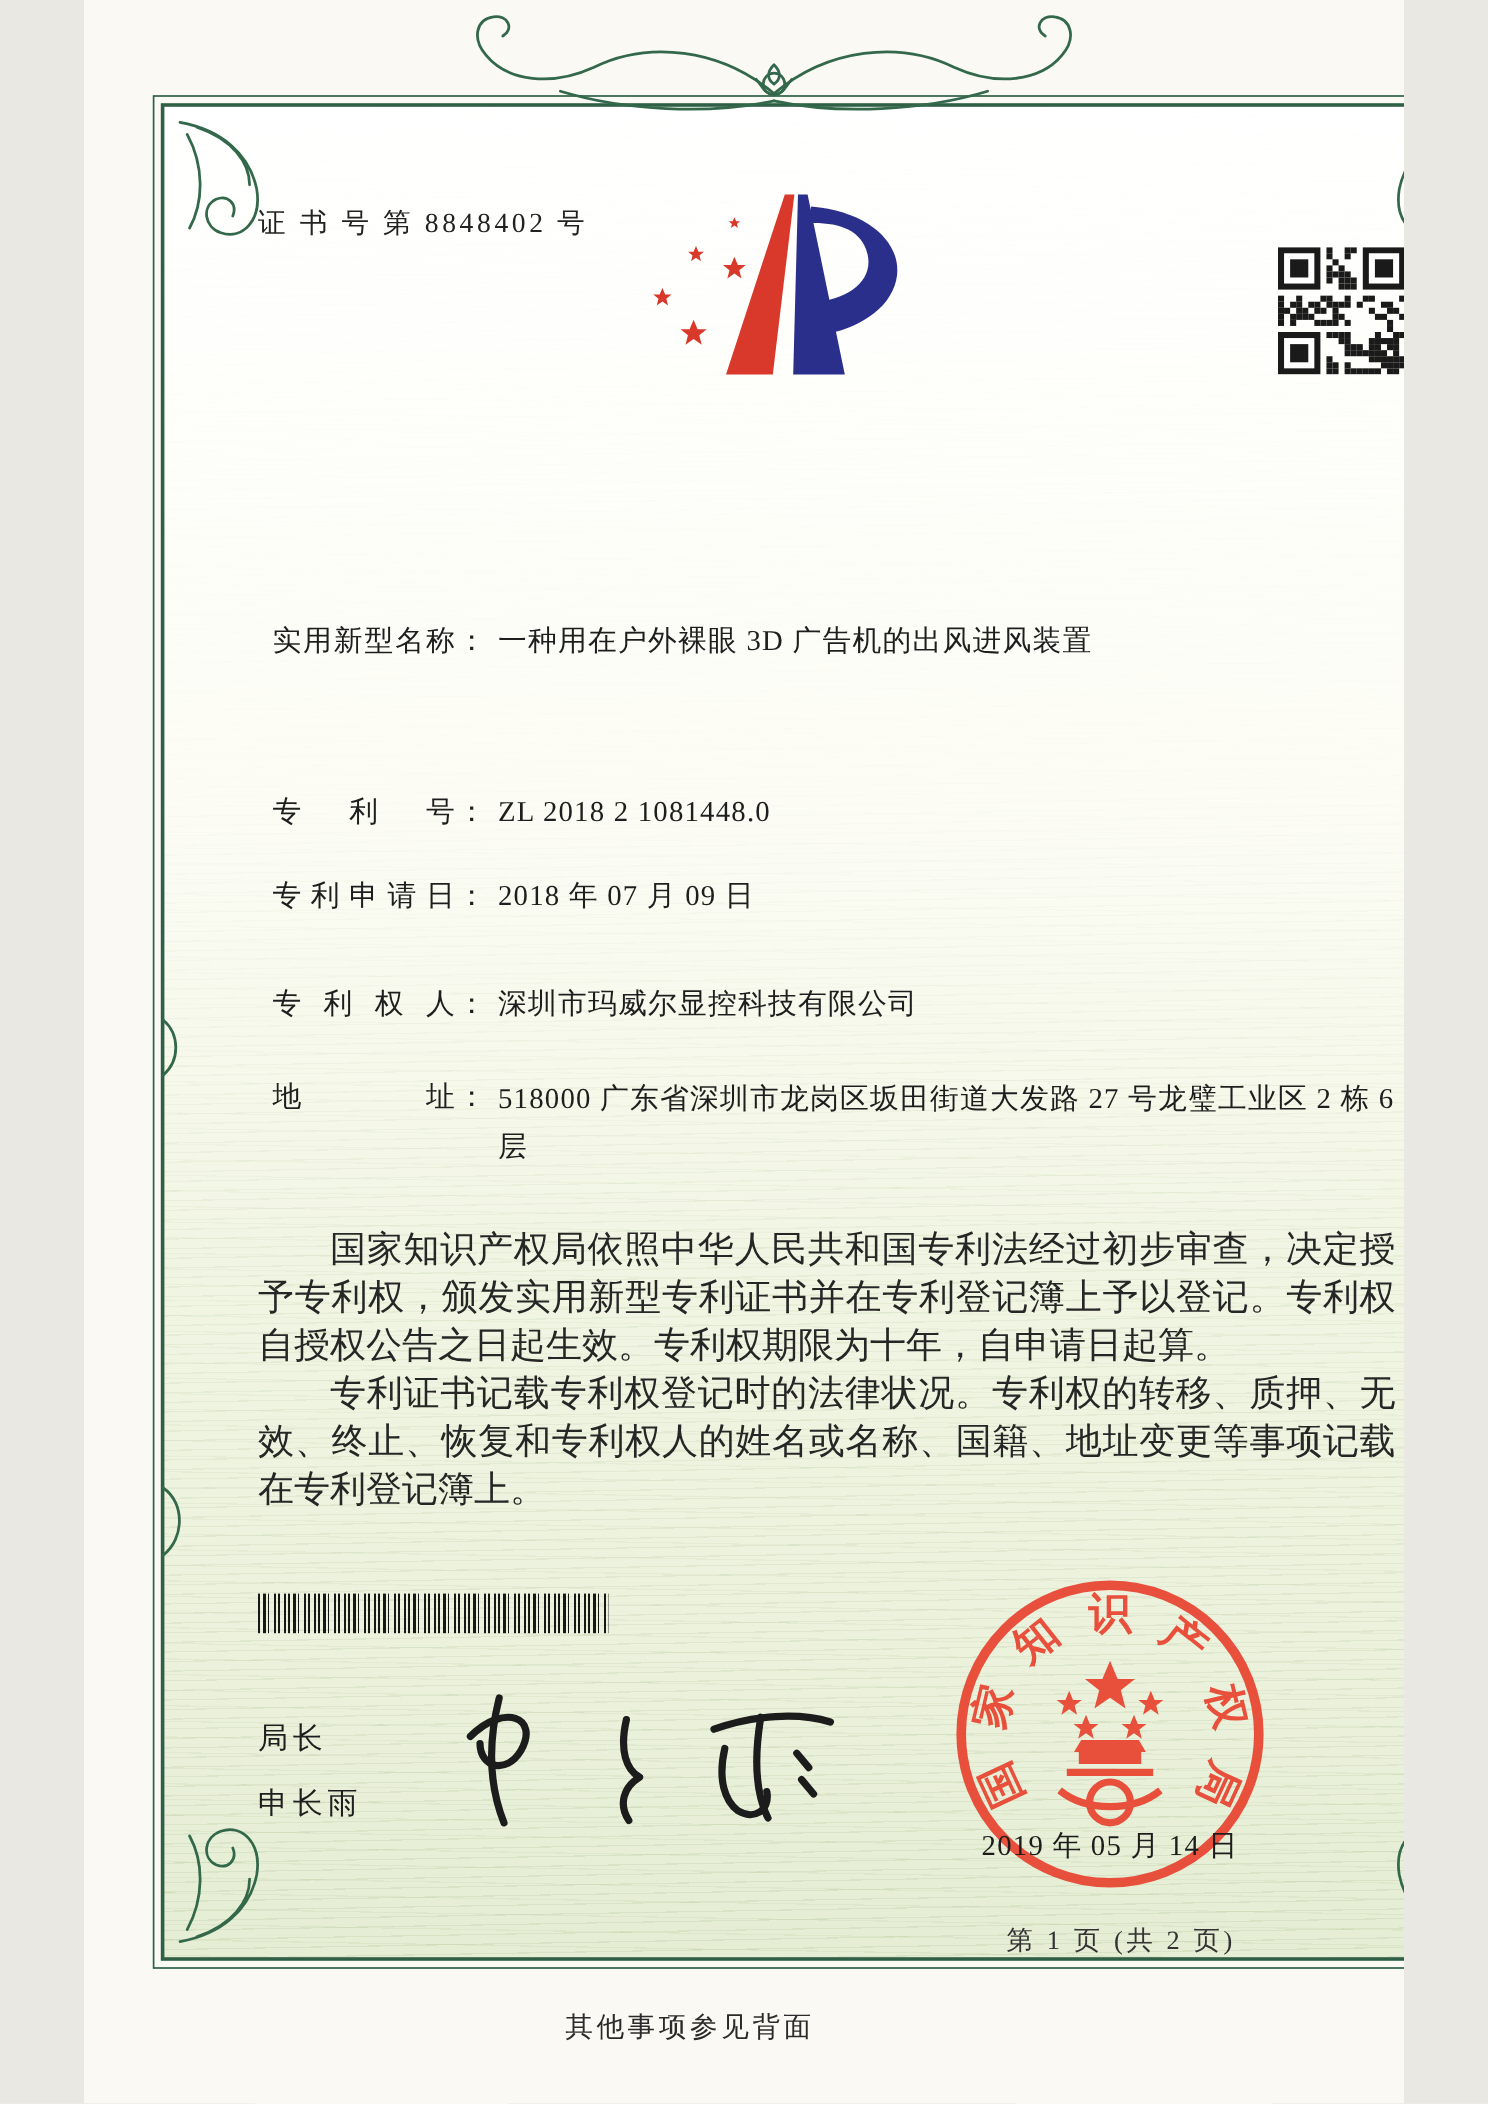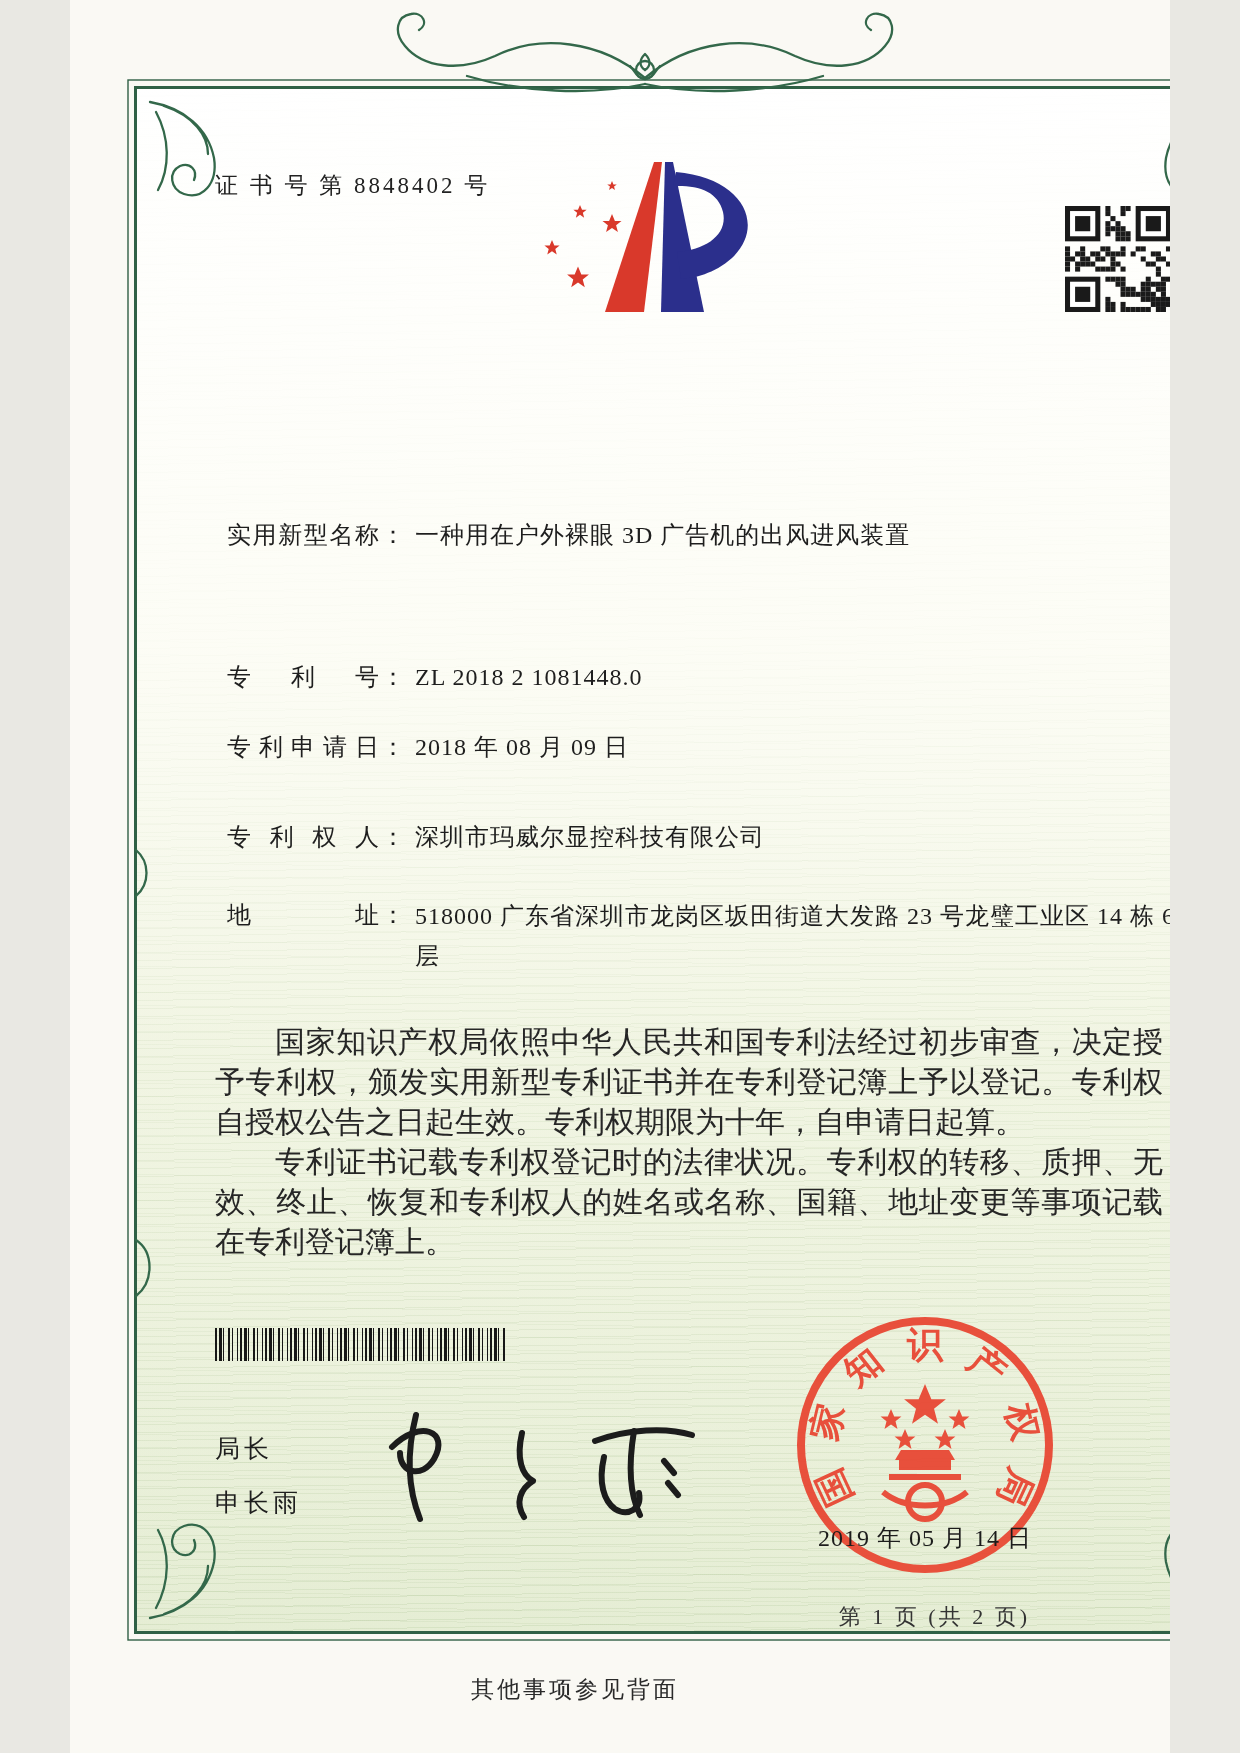--- a/index.html
+++ b/index.html
@@ -255,29 +255,29 @@
   <div class="frow" style="top:516px;">
     <span class="lbl">实用新型名称</span><span class="colon">：</span>
     <span class="val">一种用在户外裸眼 3D 广告机的出风进风装置</span>
   </div>
   <div class="frow" style="top:658px;">
     <span class="lbl">专利号</span><span class="colon">：</span>
     <span class="val">ZL 2018 2 1081448.0</span>
   </div>
   <div class="frow" style="top:728px;">
     <span class="lbl">专利申请日</span><span class="colon">：</span>
-    <span class="val">2018 年 08 月 09 日</span>
+    <span class="val">2018 年 07 月 09 日</span>
   </div>
   <div class="frow" style="top:818px;">
     <span class="lbl">专利权人</span><span class="colon">：</span>
     <span class="val">深圳市玛威尔显控科技有限公司</span>
   </div>
   <div class="frow" style="top:896px;">
     <span class="lbl">地址</span><span class="colon">：</span>
-    <span class="val wrap">518000 广东省深圳市龙岗区坂田街道大发路 23 号龙璧工业区 14 栋 6 层</span>
+    <span class="val wrap">518000 广东省深圳市龙岗区坂田街道大发路 27 号龙璧工业区 2 栋 6 层</span>
   </div>
 
   <div class="abs body-text">
     <p>国家知识产权局依照中华人民共和国专利法经过初步审查，决定授予专利权，颁发实用新型专利证书并在专利登记簿上予以登记。专利权自授权公告之日起生效。专利权期限为十年，自申请日起算。</p>
     <p>专利证书记载专利权登记时的法律状况。专利权的转移、质押、无效、终止、恢复和专利权人的姓名或名称、国籍、地址变更等事项记载在专利登记簿上。</p>
   </div>
 
   <div class="abs barcode"></div>
 
   <div class="abs sig-title">局长</div>

